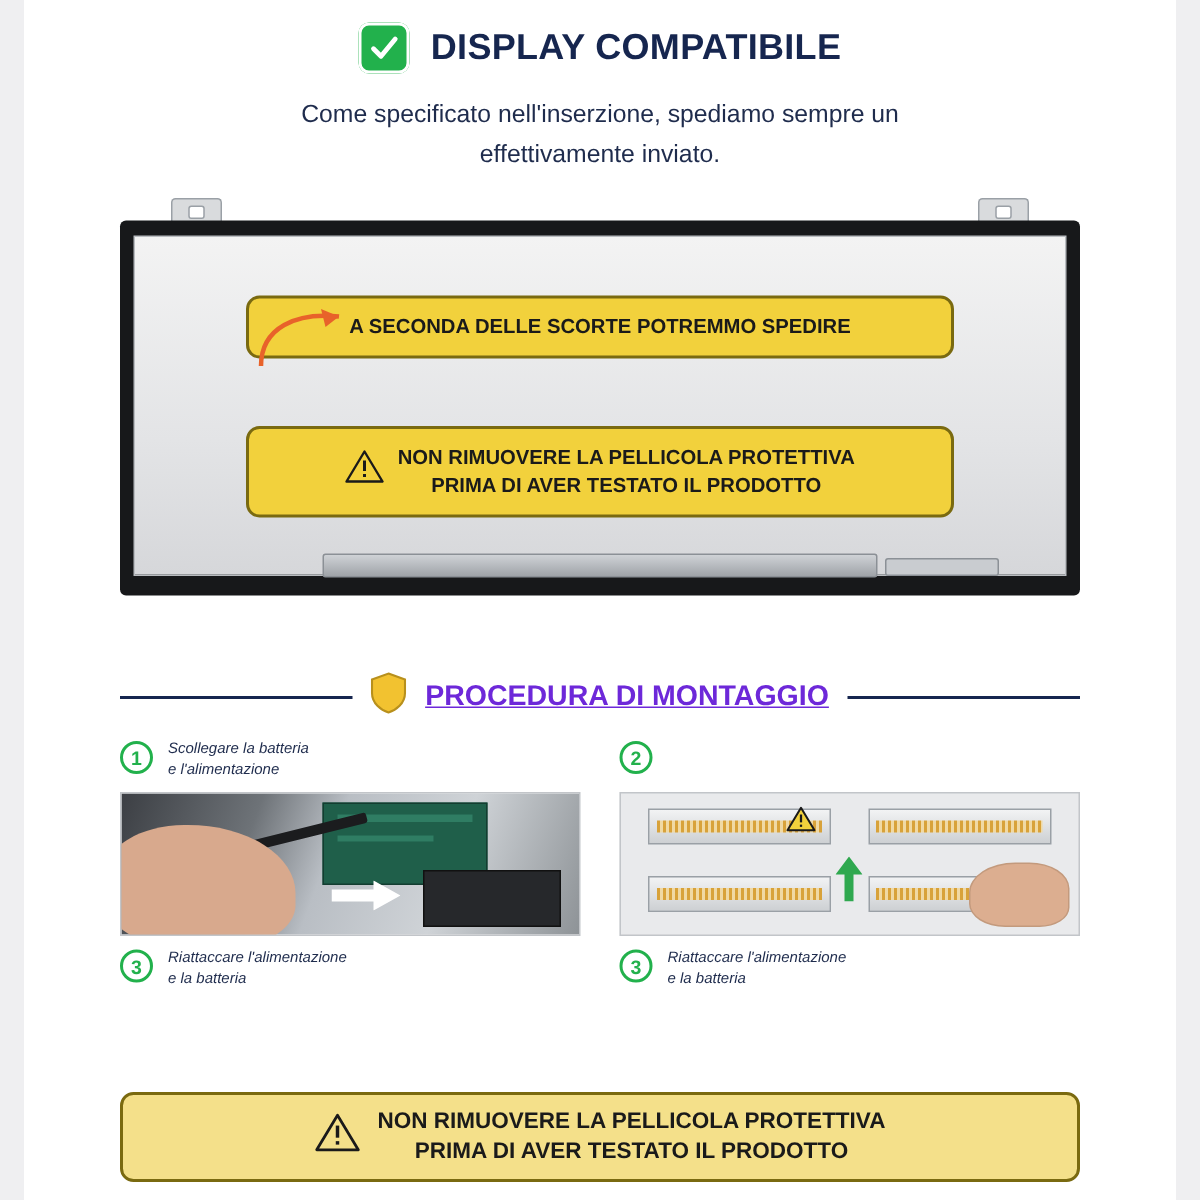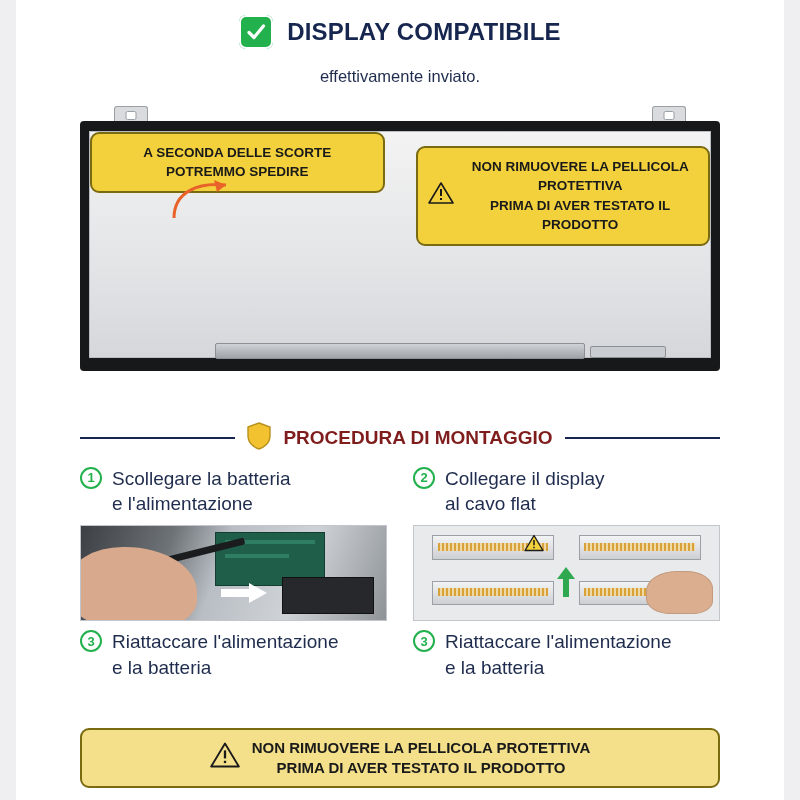--- a/index.html
+++ b/index.html
@@ -97,21 +97,21 @@
     width: 640px; height: 250px;
     background: #17181a;
     border-radius: 4px;
     padding: 10px 9px 13px 9px;
   }
   .screen-inner {
     width: 100%; height: 100%;
     background: linear-gradient(180deg, #f3f3f3 0%, #e3e4e6 60%, #d6d7da 100%);
     border: 1px solid #b9bcc0;
     display: flex;
-    flex-direction: row;
+    flex-direction: column;
     align-items: flex-start;
     justify-content: center;
     position: relative;
     gap: 31px;
   }
   .arrow-curve {
     position: absolute;
     left: 78px; top: 46px;
     width: 70px; height: 44px;
   }
@@ -168,22 +168,23 @@
   }
   .section-head .rule {
     flex: 1 1 auto;
     height: 2px;
     background: #16264f;
   }
   .section-head .shield { flex: 0 0 auto; }
   .section-head .title {
     font-size: 19px;
     font-weight: bold;
-    color: #7f1d1d;
+    color: #6d28d9;
     white-space: nowrap;
+    text-decoration: underline;
   }
 
   
   .steps {
     width: 640px;
     margin: 12px auto 0;
     display: grid;
     grid-template-columns: 1fr 1fr;
     column-gap: 26px;
     row-gap: 8px;
@@ -198,23 +199,24 @@
     width: 22px; height: 22px;
     border-radius: 50%;
     border: 2px solid #22b14c;
     color: #22b14c;
     font-size: 13px;
     font-weight: bold;
     display: flex; align-items: center; justify-content: center;
     margin-top: 1px;
   }
   .step-text {
-    font-size: 19px;
+    font-size: 10px;
     line-height: 1.35;
     color: #1f2c4d;
+    font-style: italic;
   }
 
   .photo {
     position: relative;
     height: 96px;
     border: 1px solid #c2c5c9;
     overflow: hidden;
   }
   
   .photo-a {
@@ -318,20 +320,21 @@
     <div class="header-row">
       <span class="check-box-icon">
         <svg width="22" height="22" viewBox="0 0 22 22" aria-hidden="true">
           <path d="M4 11.5 L9 16.5 L18.5 5" fill="none" stroke="#ffffff" stroke-width="3.2" stroke-linecap="round" stroke-linejoin="round"></path>
         </svg>
       </span>
       <span class="header-title">DISPLAY COMPATIBILE</span>
     </div>
 
     <div class="intro">
+      <div>Come specificato nell'inserzione, spediamo sempre un</div>
       <div>effettivamente inviato.</div>
     </div>
 
     <div class="screen-wrap">
       <div class="bracket l"></div>
       <div class="bracket r"></div>
 
       <div class="screen-frame">
         <div class="screen-inner">
 
@@ -379,24 +382,20 @@
       <div class="step">
         <span class="step-num">1</span>
         <span class="step-text">
           <div>Scollegare la batteria</div>
           <div>e l'alimentazione</div>
         </span>
       </div>
 
       <div class="step">
         <span class="step-num">2</span>
-        <span class="step-text">
-          <div>Collegare il display</div>
-          <div>al cavo flat</div>
-        </span>
       </div>
 
       <div class="photo photo-a">
         <div class="pcb"></div>
         <div class="batt"></div>
         <div class="screwdriver"></div>
         <div class="hand"></div>
         <svg class="white-arrow" width="46" height="20" viewBox="0 0 46 20">
           <path d="M0 6 H28 V0 L46 10 L28 20 V14 H0 Z" fill="#ffffff"></path>
         </svg>

